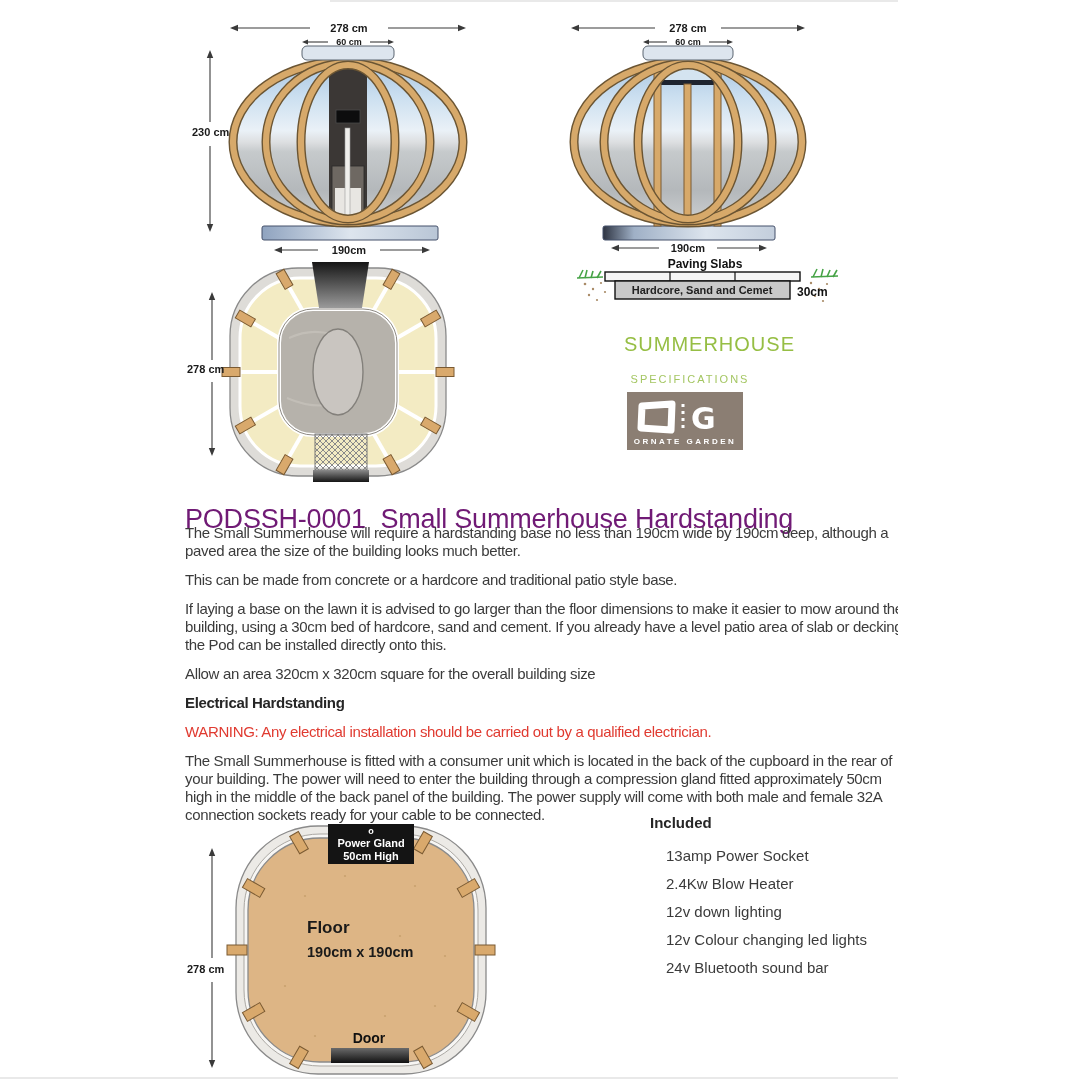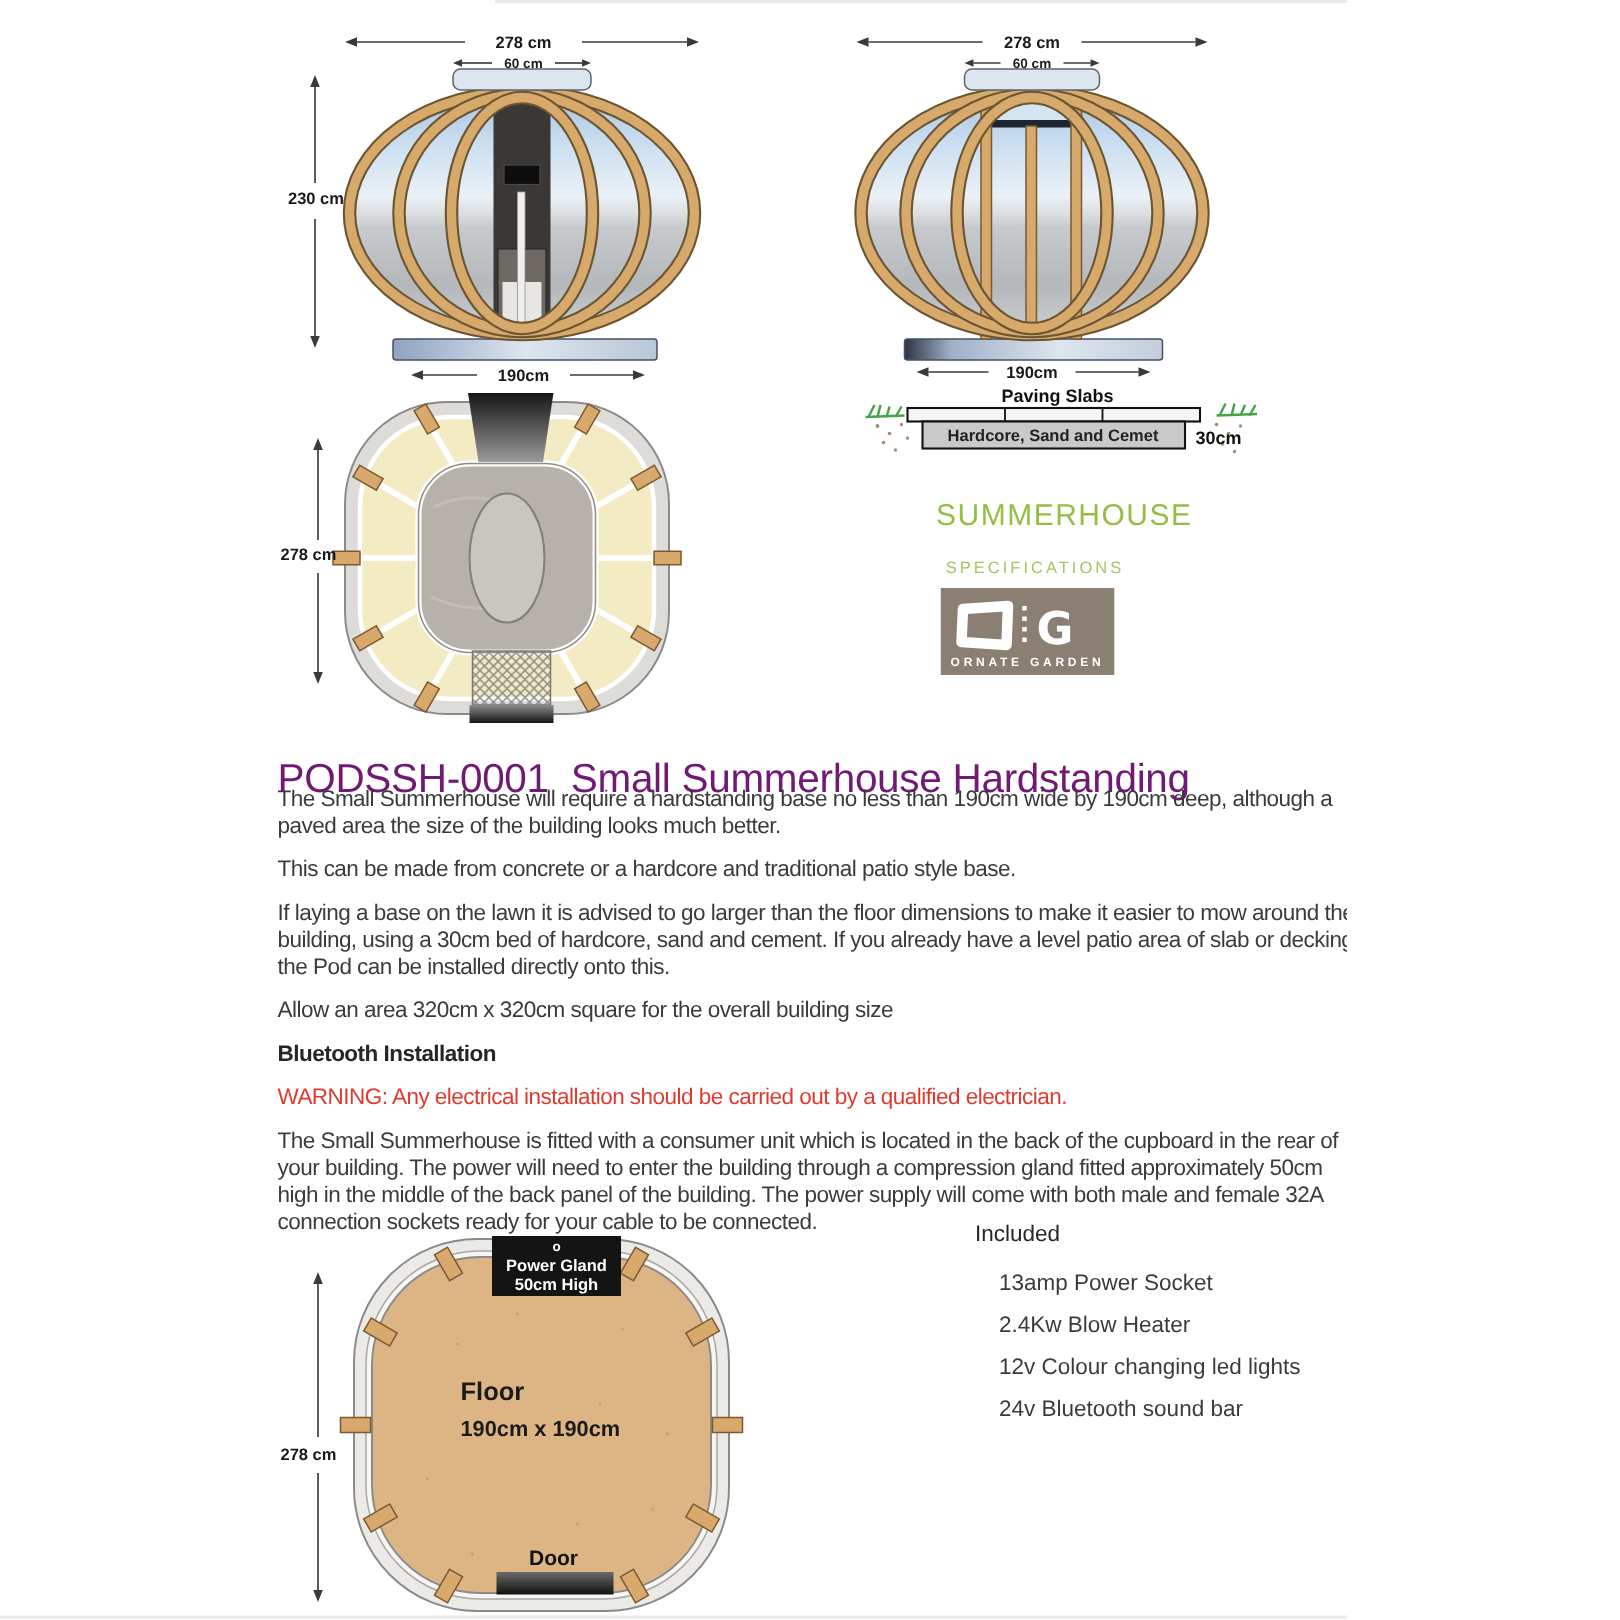--- a/index.html
+++ b/index.html
@@ -24,21 +24,21 @@
   
   .doc-heading{position:absolute;left:185px;top:504px;width:740px;font-size:27px;
       letter-spacing:-0.2px;color:#701a75;white-space:pre-wrap;}
   .doc-body{position:absolute;left:185px;top:524px;width:727px;font-size:15px;
       letter-spacing:-0.35px;line-height:18px;color:#3b3b3b;}
   .doc-body p{margin:0 0 11px 0;}
   .doc-body .bold-head{font-weight:bold;color:#262626;}
   .doc-body .warning{color:#e03a30;}
   
   .included{position:absolute;left:650px;top:814px;width:280px;font-size:15px;color:#3b3b3b;}
-  .included .inc-title{font-weight:normal;color:#262626;margin:0 0 12px 0;}
+  .included .inc-title{font-weight:bold;color:#262626;margin:0 0 12px 0;}
   .included ul{list-style:none;margin:16px;padding:0;}
   .included li{margin:0 0 11px 0;}
   text{font-family:"Liberation Sans",sans-serif;}
 </style>
 </head>
 <body>
 
 <div id="page">
 
   <div class="edge" style="left:330px;top:0;width:750px;height:2px;"></div>
@@ -278,21 +278,21 @@
       <text x="58" y="52" text-anchor="middle" letter-spacing="2.5" style="font:bold 8px 'Liberation Sans',sans-serif" fill="#ffffff">ORNATE GARDEN</text>
     </svg>
   </div>
 
   <div class="doc-heading">PODSSH-0001  Small Summerhouse Hardstanding</div>
   <div class="doc-body">
     <p>The Small Summerhouse will require a hardstanding base no less than 190cm wide by 190cm deep, although a paved area the size of the building looks much better.</p>
     <p>This can be made from concrete or a hardcore and traditional patio style base.</p>
     <p>If laying a base on the lawn it is advised to go larger than the floor dimensions to make it easier to mow around the building, using a 30cm bed of hardcore, sand and cement. If you already have a level patio area of slab or decking the Pod can be installed directly onto this.</p>
     <p>Allow an area 320cm x 320cm square for the overall building size</p>
-    <p class="bold-head">Bluetooth Installation</p>
+    <p class="bold-head">Electrical Hardstanding</p>
     <p class="warning">WARNING: Any electrical installation should be carried out by a qualified electrician.</p>
     <p>The Small Summerhouse is fitted with a consumer unit which is located in the back of the cupboard in the rear of your building. The power will need to enter the building through a compression gland fitted approximately 50cm high in the middle of the back panel of the building. The power supply will come with both male and female 32A connection sockets ready for your cable to be connected.</p>
   </div>
 
   <div class="fig" style="left:185px;top:816px;">
     <svg width="320" height="264" viewBox="0 0 320 264">
       <defs>
         <linearGradient id="gradDoorStrip" x1="0" y1="0" x2="0" y2="1">
           <stop offset="0" stop-color="#6a6a6a"></stop>
             <stop offset="1" stop-color="#111111"></stop>
@@ -342,18 +342,19 @@
         <text class="dimtxt" x="2" y="157">278 cm</text>
       </g>
     </svg>
   </div>
 
   <div class="included">
     <p class="inc-title">Included</p>
     <ul>
       <li>13amp Power Socket</li>
       <li>2.4Kw Blow Heater</li>
+      <li>12v down lighting</li>
       <li>12v Colour changing led lights</li>
       <li>24v Bluetooth sound bar</li>
     </ul>
   </div>
 
 </div>
 
 </body></html>

